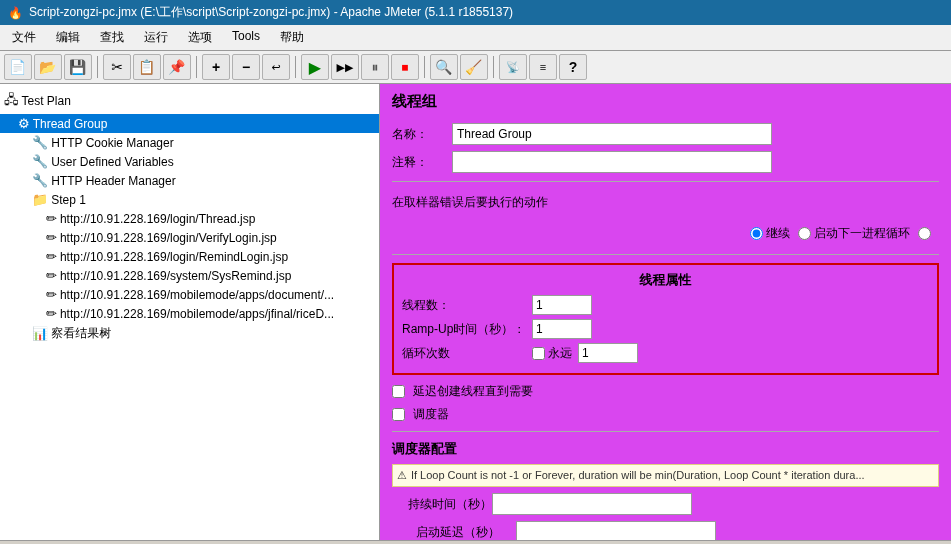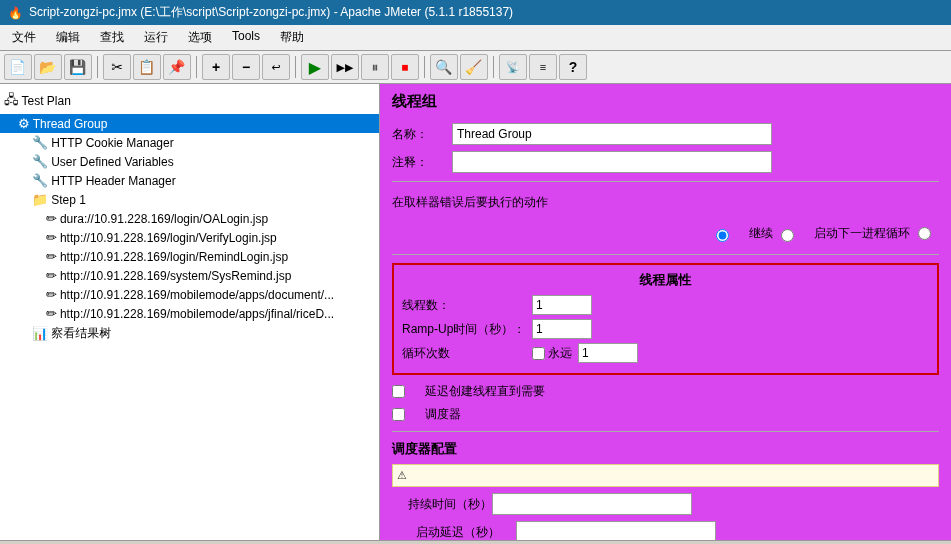--- a/index.html
+++ b/index.html
@@ -120,22 +120,22 @@
     .radio-group {
       display: flex;
       align-items: center;
       gap: 8px;
       padding: 4px 0;
       justify-content: flex-end;
       padding-right: 8px;
     }
     .radio-option {
       display: flex;
-      align-items: flex-end;
-      gap: 20px;
+      align-items: center;
+      gap: 3px;
       font-size: 12px;
     }
 
     
     .thread-props-box {
       border: 2px solid #cc0000;
       padding: 6px 8px;
       margin-bottom: 8px;
     }
     .thread-props-title {
@@ -160,21 +160,21 @@
       background: white;
       padding: 1px 3px;
       font-size: 12px;
     }
     .prop-checkbox {
       margin-right: 3px;
     }
 
     .checkbox-row {
       display: flex;
-      gap: 20px;
+      gap: 8px;
       margin-bottom: 6px;
       font-size: 12px;
     }
 
     .scheduler-config {
       margin-top: 8px;
     }
     .scheduler-title {
       font-size: 13px;
       font-weight: bold;
@@ -282,21 +282,21 @@
       <span class="tree-label">HTTP Header Manager</span>
     </div>
 
     <div class="tree-item" style="padding-left:32px;">
       <span class="tree-icon">📁</span>
       <span class="tree-label">Step 1</span>
     </div>
 
     <div class="tree-item" style="padding-left:46px;">
       <span class="tree-icon">✏</span>
-      <span class="tree-label">dura://10.91.228.169/login/OALogin.jsp</span>
+      <span class="tree-label">http://10.91.228.169/login/Thread.jsp</span>
     </div>
 
     <div class="tree-item" style="padding-left:46px;">
       <span class="tree-icon">✏</span>
       <span class="tree-label">http://10.91.228.169/login/VerifyLogin.jsp</span>
     </div>
 
     <div class="tree-item" style="padding-left:46px;">
       <span class="tree-icon">✏</span>
       <span class="tree-label">http://10.91.228.169/login/RemindLogin.jsp</span>
@@ -389,20 +389,21 @@
       <span>调度器</span>
     </div>
 
     <div class="divider"></div>
 
     <div class="scheduler-config">
       <div class="scheduler-title">调度器配置</div>
 
       <div class="warning-row">
         <span>⚠</span>
+        <span>If Loop Count is not -1 or Forever, duration will be min(Duration, Loop Count * iteration dura...</span>
       </div>
 
       <div class="form-row">
         <span class="form-label" style="min-width:100px;text-align:right;">持续时间（秒）</span>
         <input class="form-input" type="text" style="max-width: 200px;">
       </div>
 
       <div class="form-row">
         <span class="form-label" style="min-width:100px;margin-left:24px;">启动延迟（秒）</span>
         <input class="form-input" type="text" style="max-width: 200px;">

